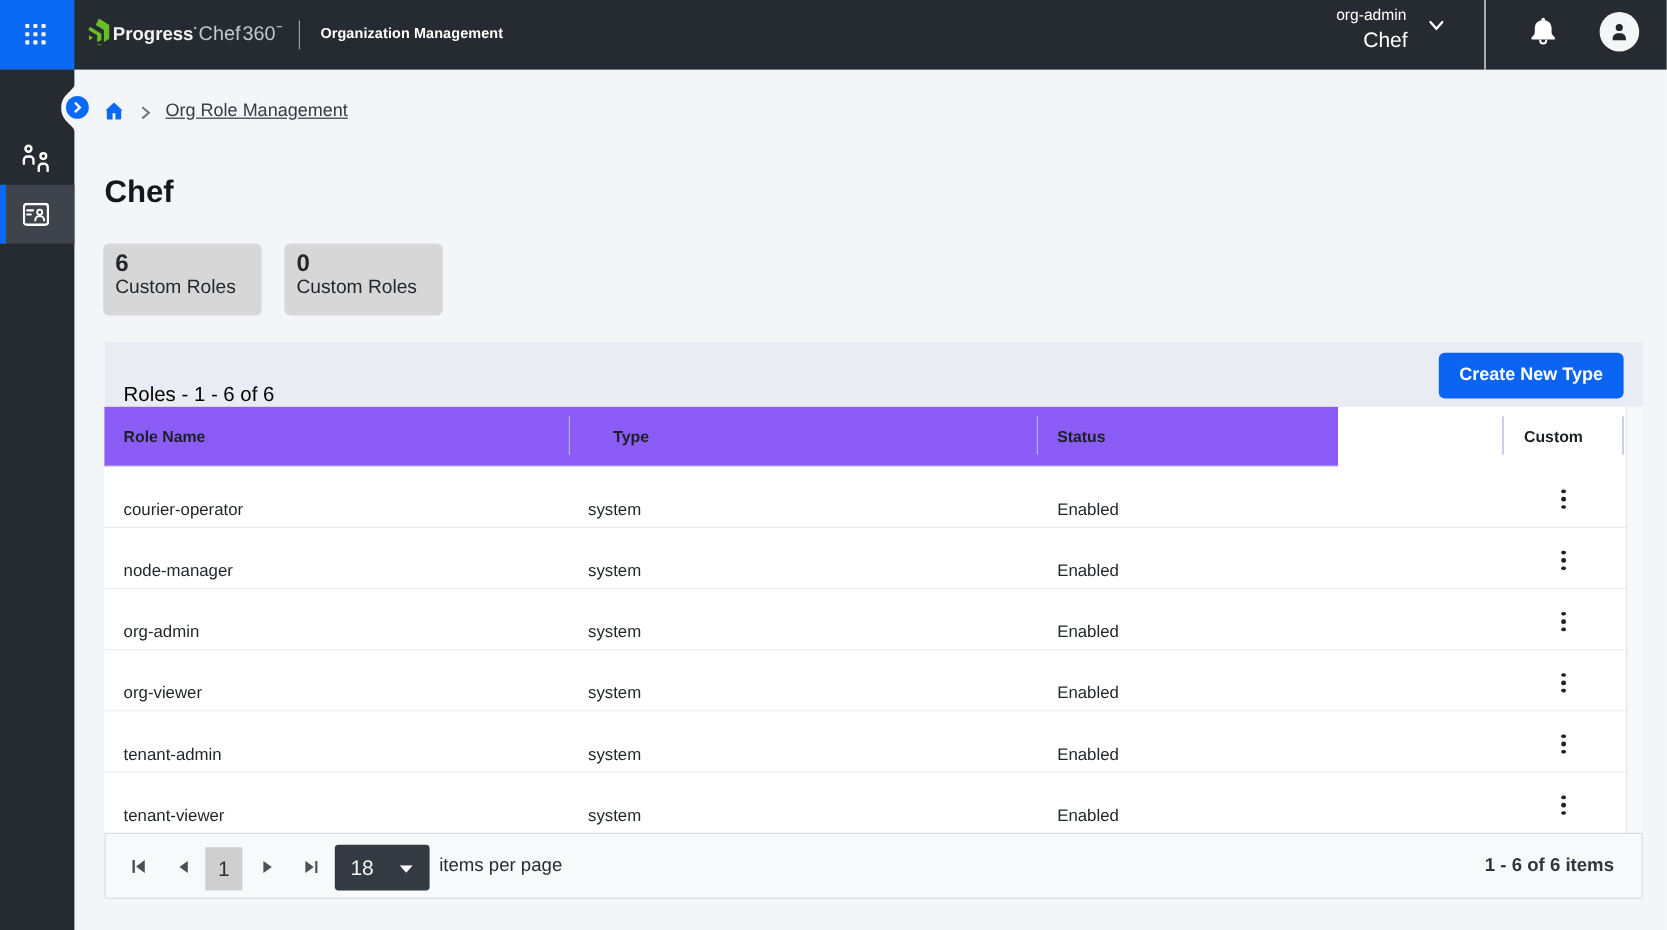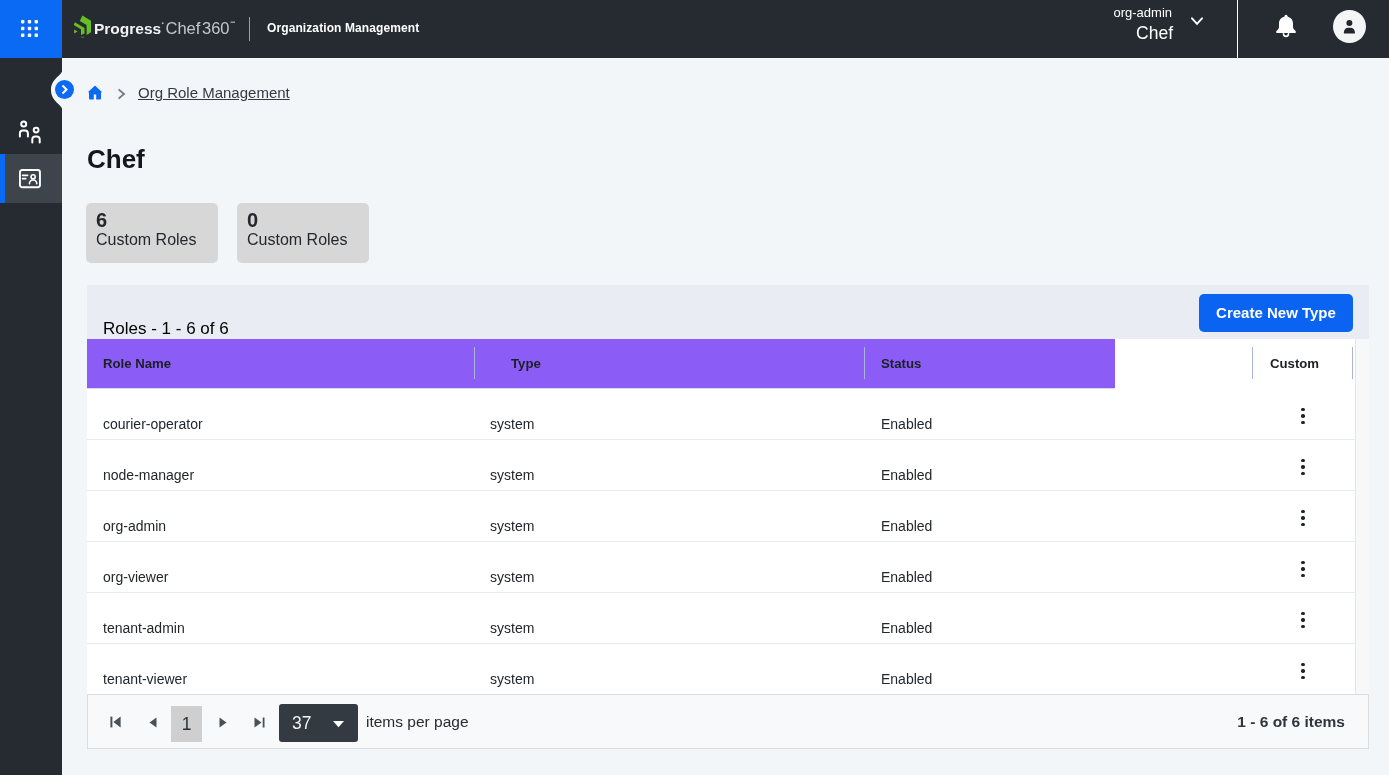--- a/index.html
+++ b/index.html
@@ -255,21 +255,21 @@
 
     <svg class="abs" style="left:131px;top:22px" width="8" height="11" viewBox="0 0 8 11">
       <polygon points="0.5,0.5 0.5,10.5 7.5,5.5" fill="#4a5156"></polygon>
     </svg>
 
     <svg class="abs" style="left:166px;top:22px" width="11" height="11" viewBox="0 0 11 11">
       <polygon points="0.5,0.5 0.5,10.5 7.5,5.5" fill="#4a5156"></polygon>
       <rect x="8.7" y="0.5" width="1.8" height="10" fill="#4a5156"></rect>
     </svg>
     <div class="abs" id="ddl">
-      <div class="v">37</div>
+      <div class="v">18</div>
       <svg class="abs" style="left:54px;top:17px" width="11" height="6.5" viewBox="0 0 11 6.5">
           <polygon points="0,0 11,0 5.5,6.2" fill="#fff"></polygon>
         </svg>
     </div>
     <div class="abs" id="ipp">items per page</div>
     <div class="abs" id="itemscount">1 - 6 of 6 items</div>
   </div>
 </div>
 
 </body></html>

